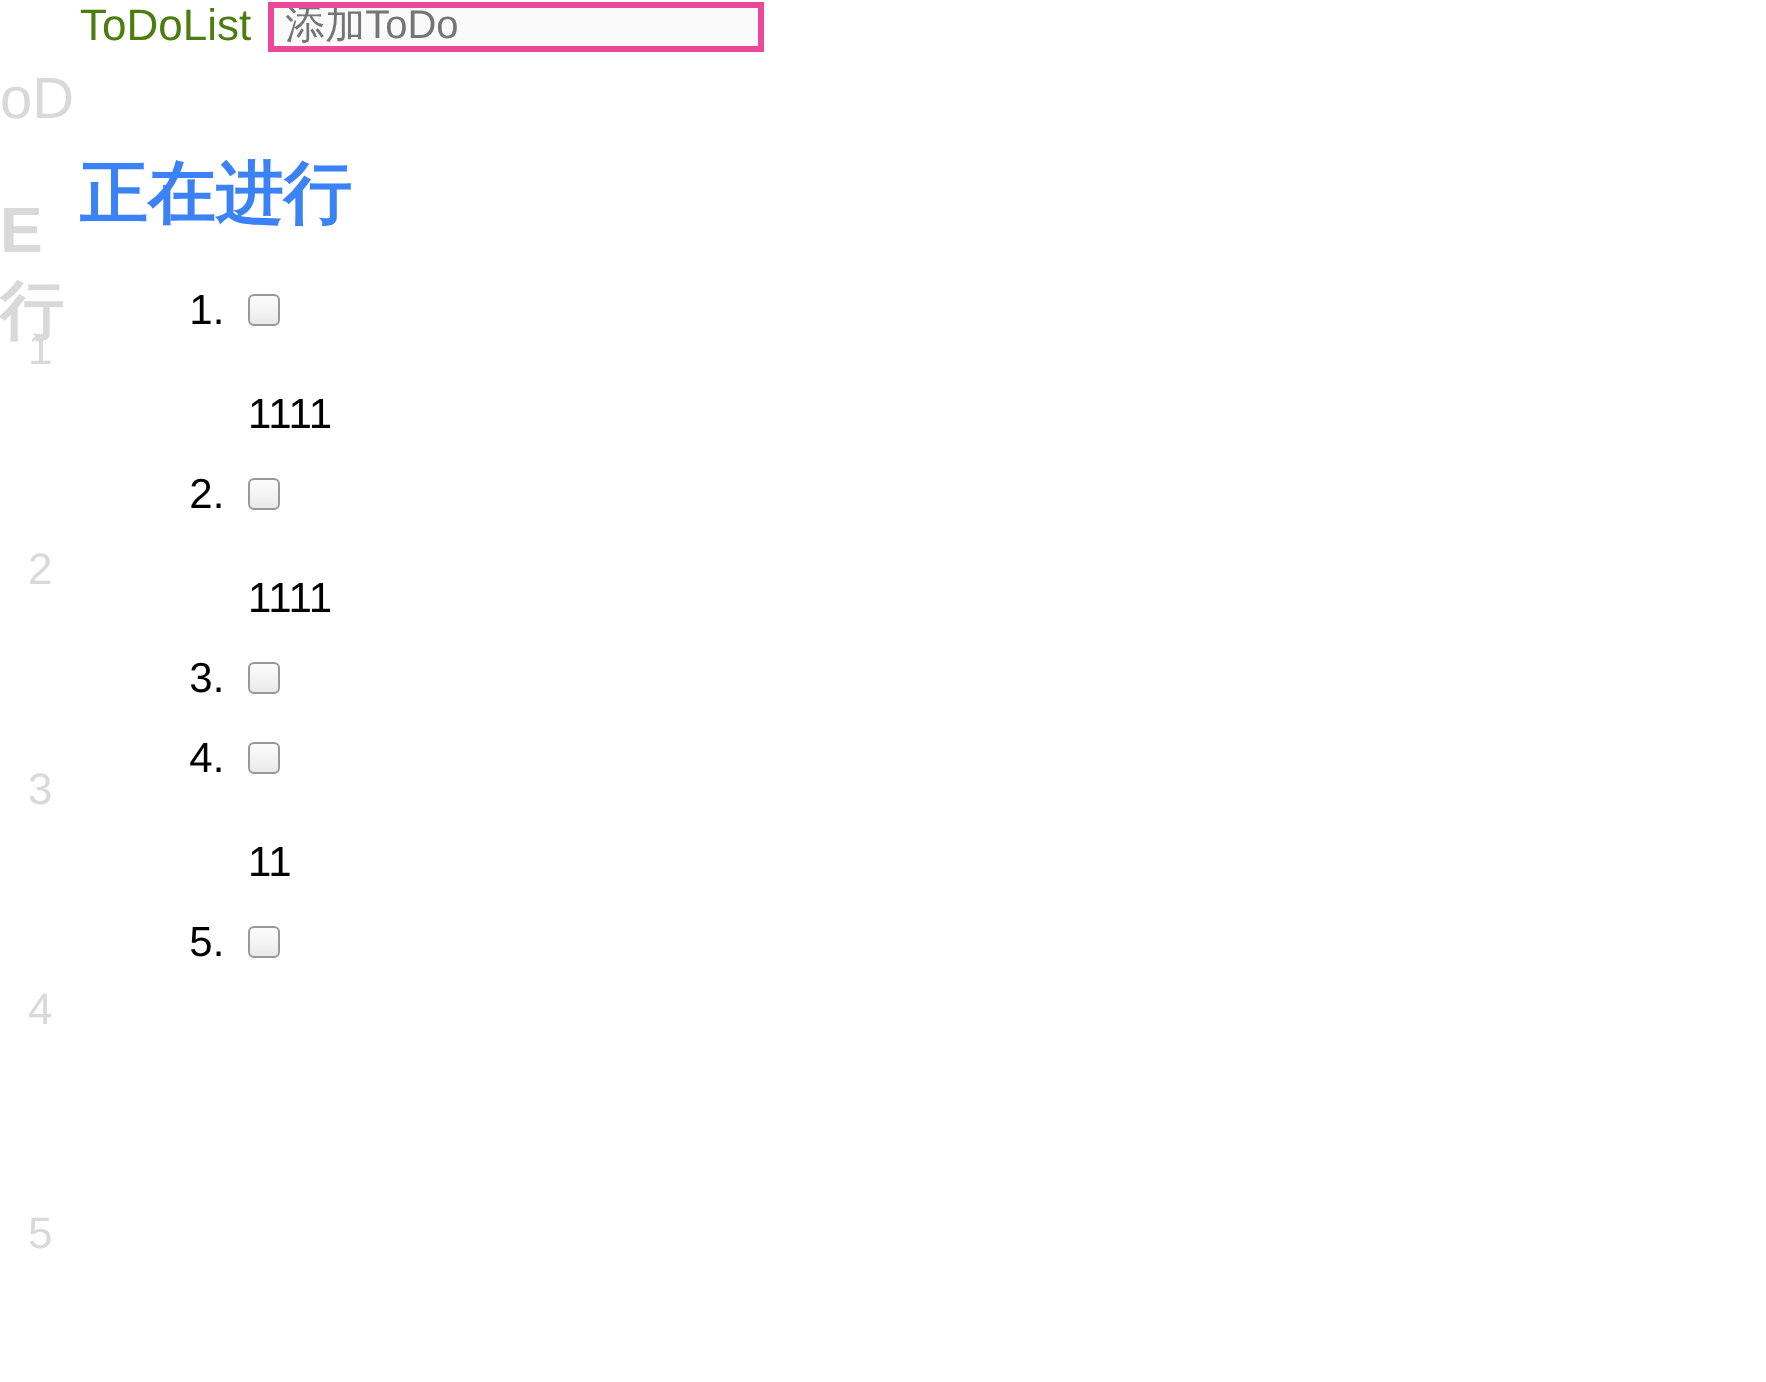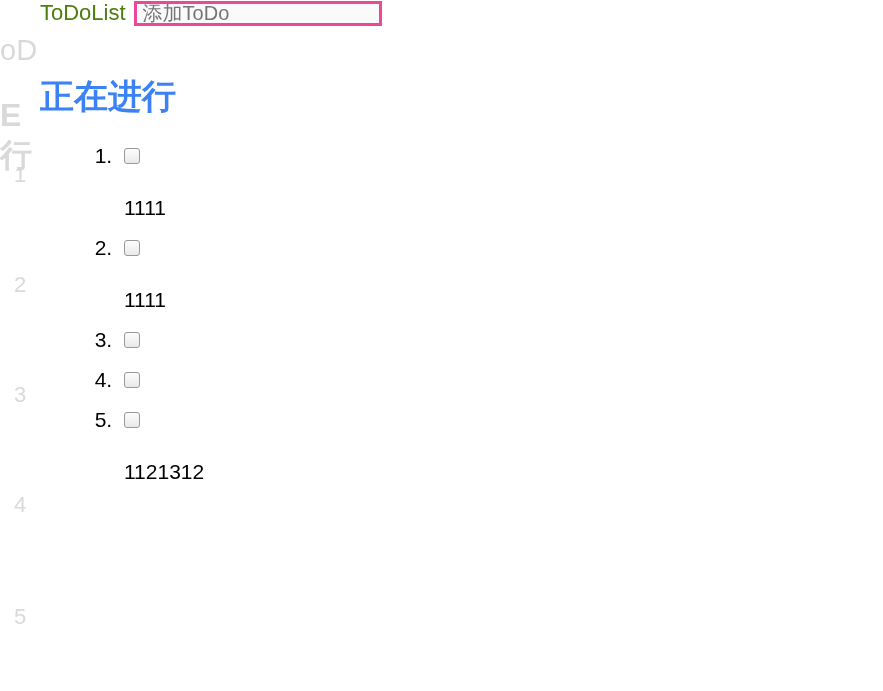--- a/index.html
+++ b/index.html
@@ -143,19 +143,19 @@
     </li>
     <li>
       <input type="checkbox" class="cb" style="">
       <span class="item-text">1111</span>
     </li>
     <li>
       <input type="checkbox" class="cb" style="">
     </li>
     <li>
       <input type="checkbox" class="cb" style="">
+      <span class="item-text">11</span>
     </li>
     <li>
       <input type="checkbox" class="cb" style="">
-      <span class="item-text">1121312</span>
     </li>
   </ol>
 </div>
 
 </body></html>

